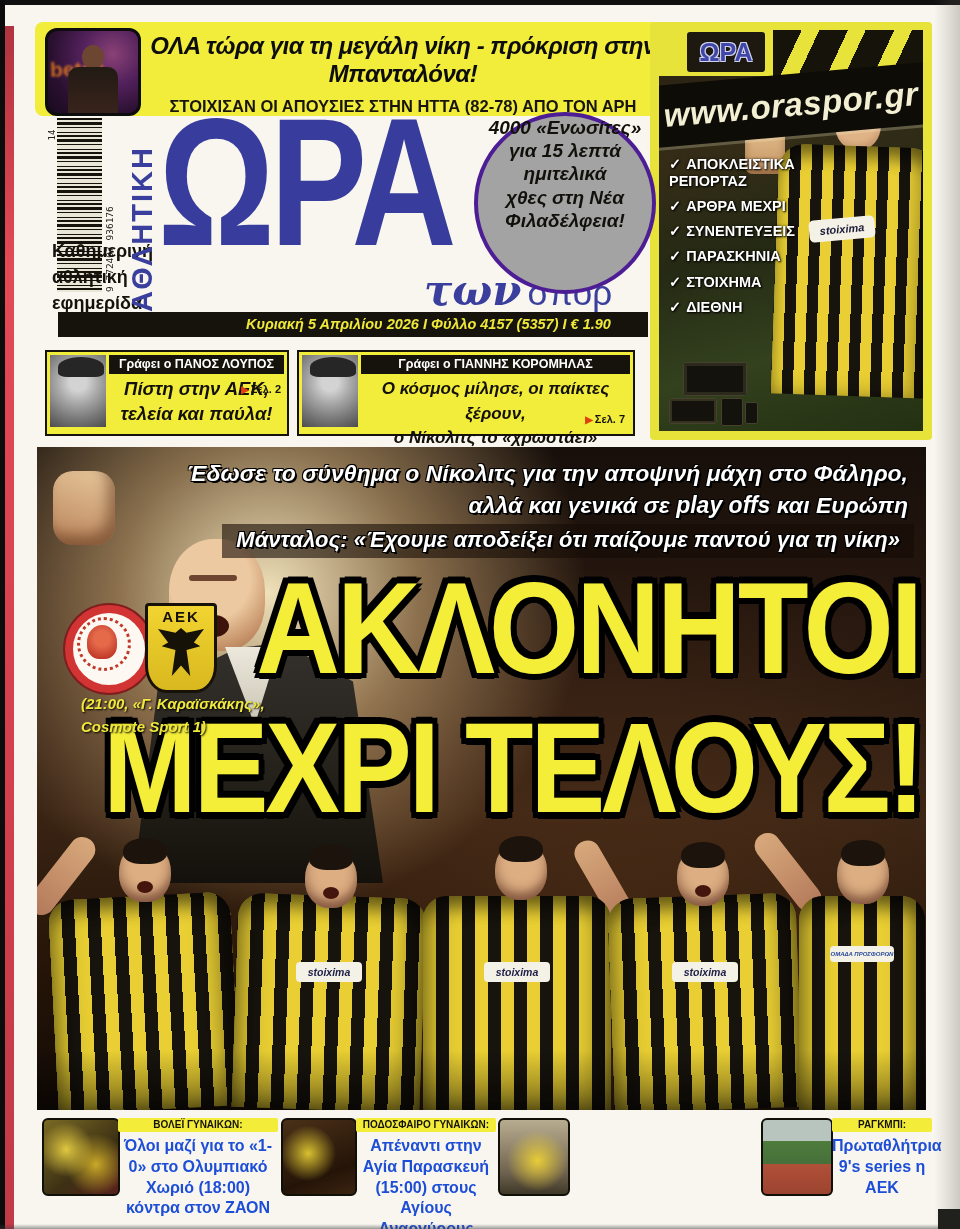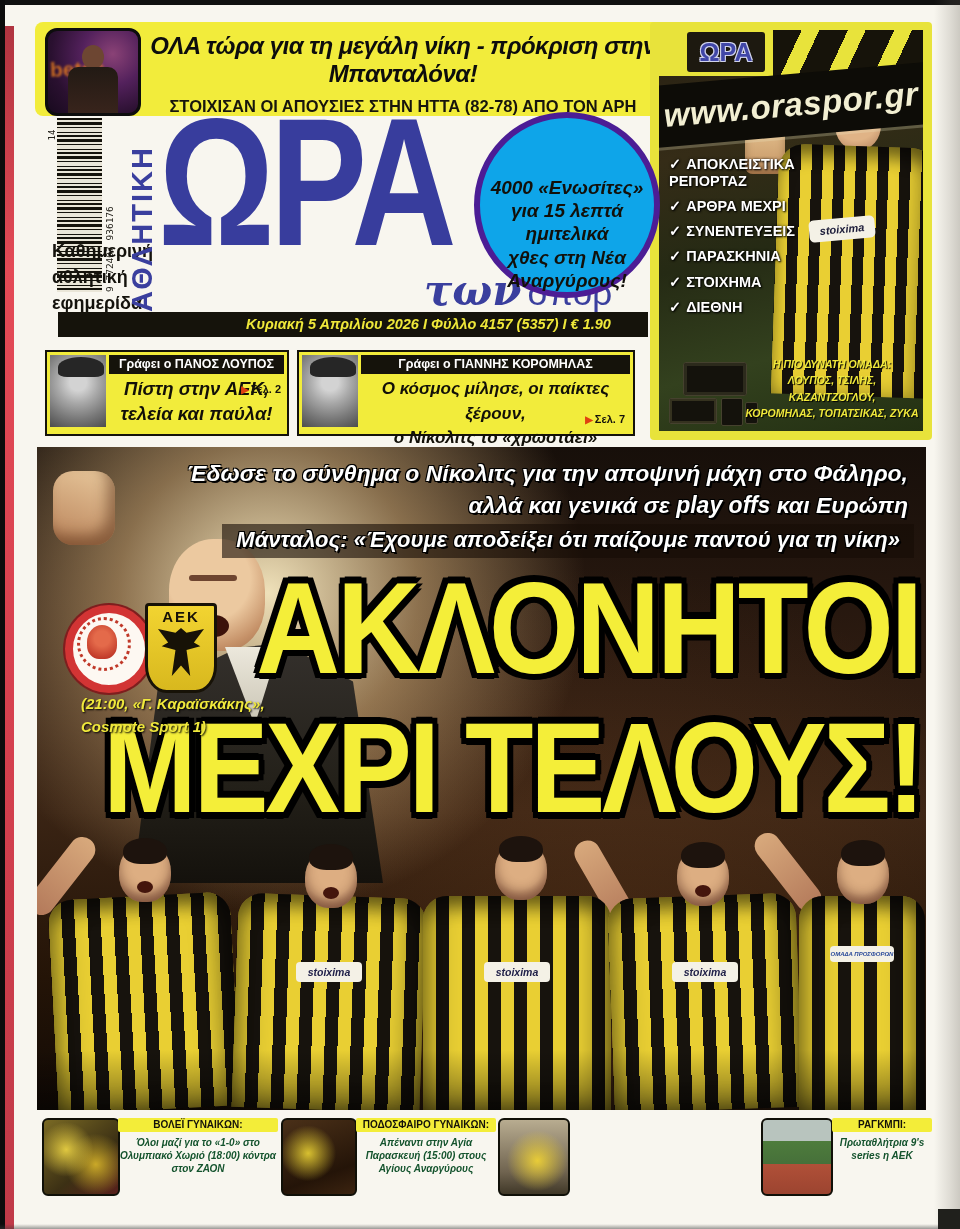--- a/index.html
+++ b/index.html
@@ -68,22 +68,22 @@
     font-family:"DejaVu Sans Mono",monospace;font-size:9.5px;color:#23211a;white-space:nowrap;}
   .barcode-issue{left:47px;top:130px;transform:rotate(-90deg);font-family:"DejaVu Sans Mono",monospace;font-size:9px;color:#23211a;}
   .tagline{left:52px;top:238px;font-size:18px;font-weight:bold;color:#14120c;line-height:1.45;}
   .vertical-title{left:126px;top:112px;height:200px;writing-mode:vertical-rl;transform:rotate(180deg);
     font-size:29px;font-weight:bold;color:#3a3f9e;letter-spacing:2px;}
   .logo-ora{left:158px;top:96px;font-size:182px;line-height:.95;font-weight:bold;color:#383d9d;
     transform:scaleX(.8);transform-origin:left top;letter-spacing:-6px;}
   .logo-sub{left:424px;top:266px;color:#3a3f9e;}
   .logo-sub .it{font-family:"DejaVu Serif",serif;font-style:italic;font-weight:bold;font-size:42px;}
   .logo-sub .rg{font-size:35px;margin-left:6px;}
-  .bubble{left:474px;top:112px;width:174px;height:174px;border-radius:50%;background:#0ea5e9;
-    border:6px solid #4c1d95;display:flex;align-items:flex-end;justify-content:center;text-align:center;z-index:5;}
+  .bubble{left:474px;top:112px;width:174px;height:174px;border-radius:50%;background:#a3a3a3;
+    border:4px solid #4c1d95;display:flex;align-items:flex-start;justify-content:center;text-align:center;z-index:5;}
   .bubble-in{font-size:19px;font-weight:bold;font-style:italic;color:#12100a;line-height:1.22;}
   .date-bar{left:58px;top:312px;width:590px;height:25px;background:#15130b;}
   .date-text{margin-left:188px;font-size:14.5px;font-weight:bold;font-style:italic;color:#efe83a;line-height:25px;white-space:nowrap;}
 
   
   .colbox{background:#f2ec3b;border:2px solid #15130b;}
   .colbox1{left:45px;top:350px;width:240px;height:82px;}
   .colbox2{left:297px;top:350px;width:334px;height:82px;}
   .col-photo{left:3px;top:3px;width:56px;height:72px;
     background:radial-gradient(circle at 50% 38%,#d3d3d3 16%,#a8a8a8 40%,#787878 70%,#4c4c4c 100%);}
@@ -175,21 +175,21 @@
     linear-gradient(160deg,#4a3018,#241408 70%,#3c2410);}
   .bsp3{left:498px;width:68px;background:
     radial-gradient(circle at 55% 55%,#e8cc38 0%,rgba(0,0,0,0) 55%),
     linear-gradient(180deg,#b8ac90,#706450 70%,#403828);}
   .bsp4{left:761px;width:68px;background:
     linear-gradient(180deg,#b8c4be 0%,#b8c4be 28%,#4e7c3c 28%,#46703a 60%,#b05038 60%,#9c4430 100%);}
   .bs-text{position:absolute;top:2px;text-align:center;}
   .bst1{left:118px;width:160px;} .bst2{left:356px;width:140px;} .bst3{left:569px;width:187px;} .bst4{left:832px;width:100px;}
   .bs-cat{background:#f3ed39;border-radius:2px;height:14px;line-height:14px;font-size:10px;font-weight:bold;color:#14120a;
     margin-bottom:4px;white-space:nowrap;overflow:hidden;}
-  .bs-line{font-size:10px;font-weight:bold;font-style:italic;color:#14532d;line-height:1.3;}
+  .bs-line{font-size:16px;font-weight:bold;color:#1d4ed8;line-height:1.3;}
 </style>
 </head>
 <body>
 
 <div class="page">
   <div class="abs edge-top"></div>
   <div class="abs spine-black"></div>
   <div class="abs spine-red"></div>
 
   <section class="abs top-banner">
@@ -227,25 +227,20 @@
         <li><span class="wp-check">✓</span><span>ΠΑΡΑΣΚΗΝΙΑ</span></li>
         <li><span class="wp-check">✓</span><span>ΣΤΟΙΧΗΜΑ</span></li>
         <li><span class="wp-check">✓</span><span>ΔΙΕΘΝΗ</span></li>
       </ul>
       <div class="abs wp-devices">
         <div class="dev dev-tv"></div>
         <div class="dev dev-laptop"></div>
         <div class="dev dev-tablet"></div>
         <div class="dev dev-phone"></div>
       </div>
-      <div class="abs wp-footer">
-        <div>Η ΠΙΟ ΔΥΝΑΤΗ ΟΜΑΔΑ:</div>
-        <div>ΛΟΥΠΟΣ, ΤΣΙΛΗΣ, ΚΑΖΑΝΤΖΟΓΛΟΥ,</div>
-        <div>ΚΟΡΟΜΗΛΑΣ, ΤΟΠΑΤΣΙΚΑΣ, ΖΥΚΑ</div>
-      </div>
     </div>
   </section>
 
   <section>
     <div class="abs barcode"></div>
     <div class="abs barcode-num">9 772407 936176</div>
     <div class="abs barcode-issue">14</div>
     <div class="abs tagline">
       <div>Καθημερινή</div>
       <div>αθλητική</div>
@@ -255,21 +250,21 @@
     <div class="abs logo-ora">ΩΡΑ</div>
     <div class="abs logo-sub">
       <span class="it">των</span><span class="rg">σπορ</span>
     </div>
     <div class="abs bubble">
       <div class="bubble-in">
         <div>4000 «Ενωσίτες»</div>
         <div>για 15 λεπτά</div>
         <div>ημιτελικά</div>
         <div>χθες στη Νέα</div>
-        <div>Αναργύρους!</div>
+        <div>Φιλαδέλφεια!</div>
       </div>
     </div>
     <div class="abs date-bar">
       <div class="date-text">Κυριακή 5 Απριλίου 2026  Ι  Φύλλο 4157 (5357)  Ι  € 1.90</div>
     </div>
   </section>
 
   <section>
     <div class="abs colbox colbox1">
       <div class="abs col-photo">

